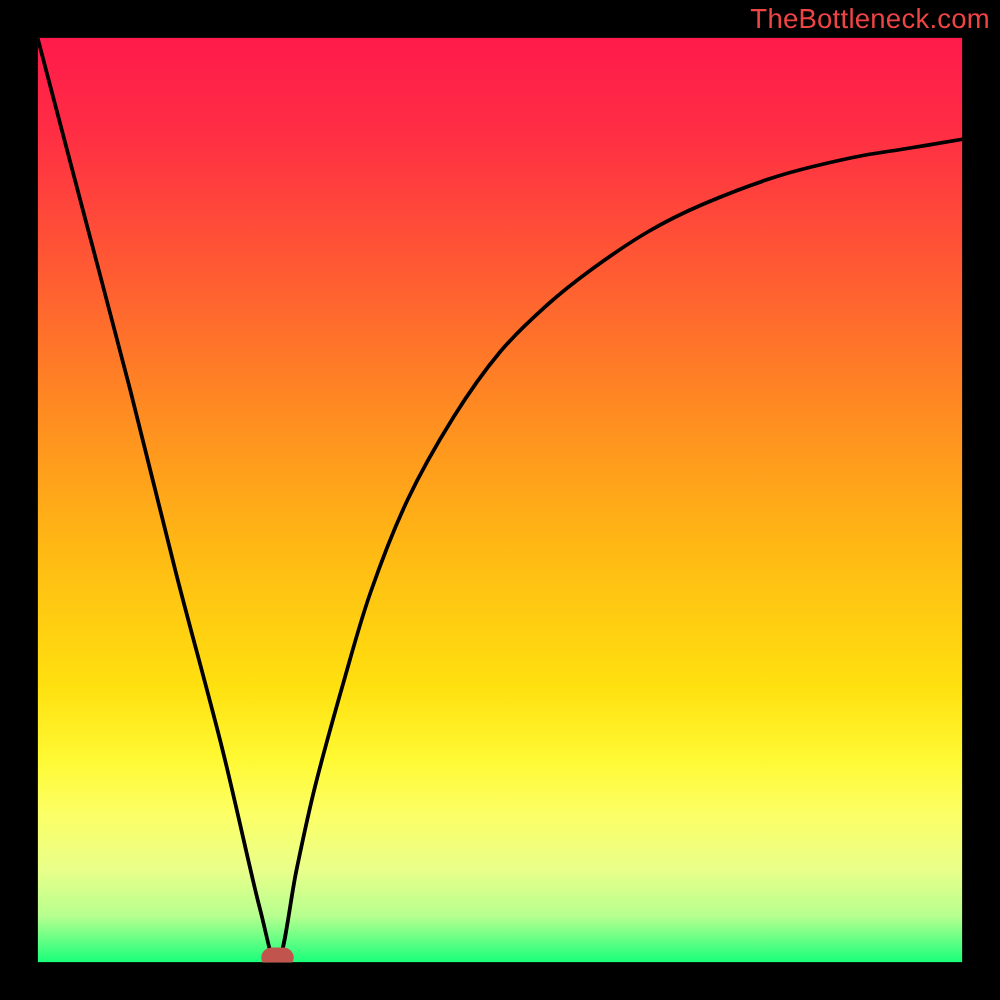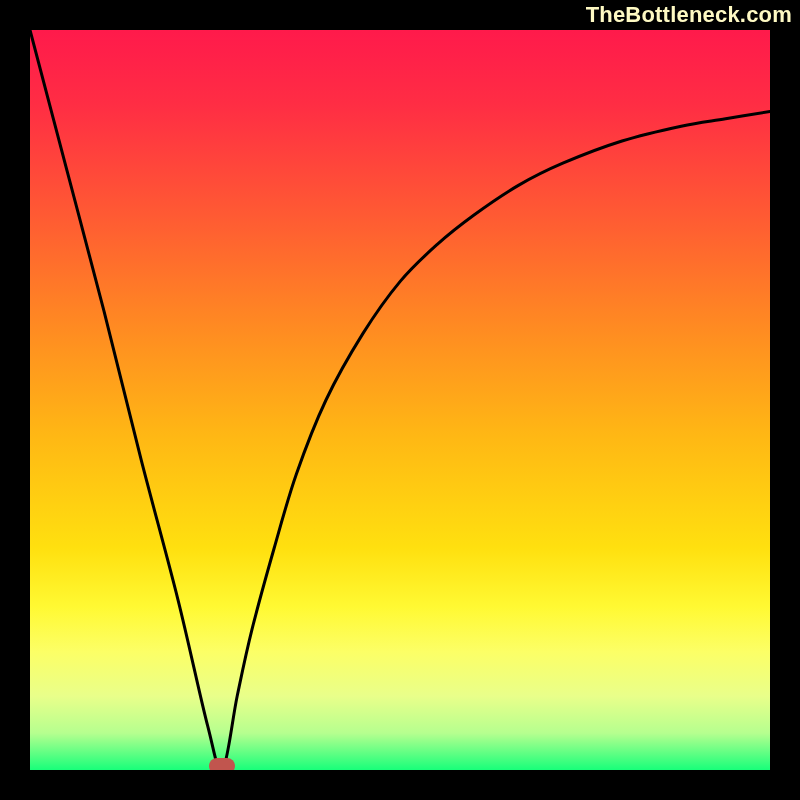--- a/index.html
+++ b/index.html
@@ -14,23 +14,23 @@
   .frame {
     position: relative;
     width: 800px;
     height: 800px;
     background: #000;
   }
   .watermark {
     position: absolute;
     top: 2px;
     right: 8px;
-    color: #fef9c3;
+    color: #ef4444;
     font-size: 22px;
-    font-weight: 700;
+    font-weight: 400;
     letter-spacing: 0.2px;
     z-index: 10;
   }
   .plot-area {
     position: absolute;
     left: 30px;
     top: 30px;
     width: 740px;
     height: 740px;
     overflow: hidden;

